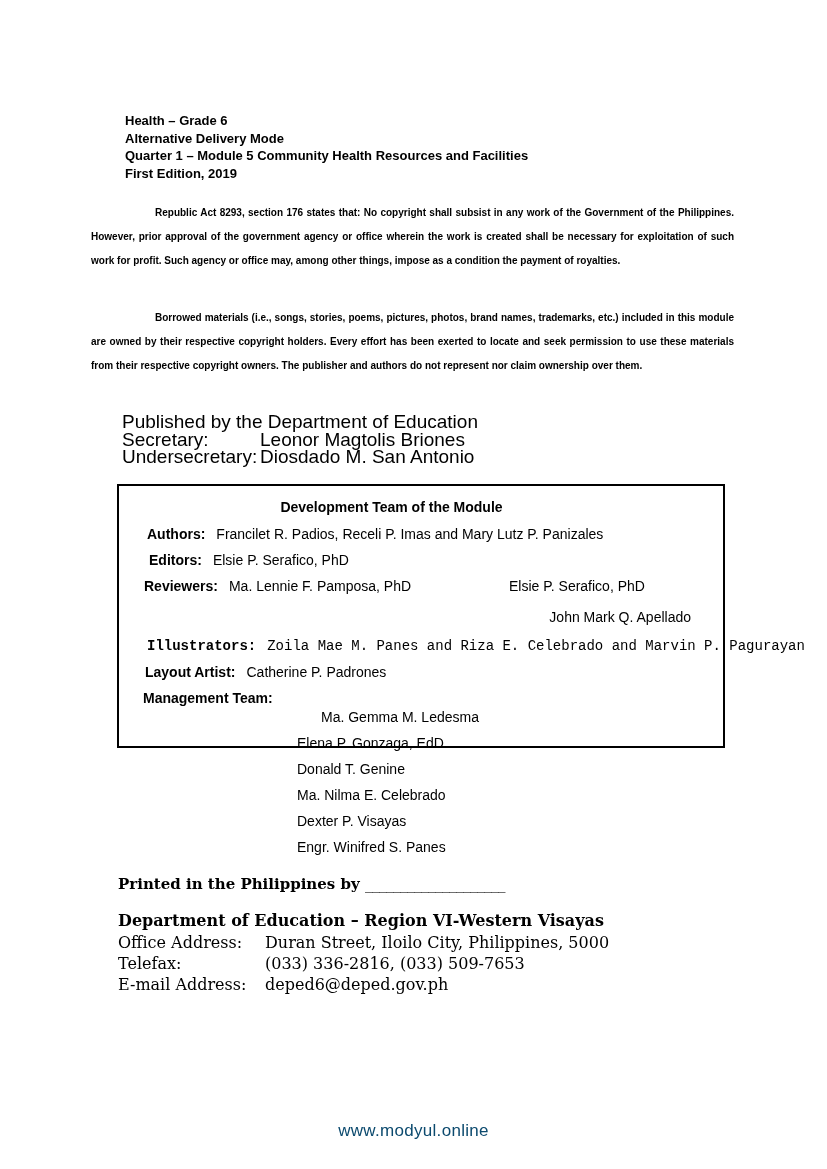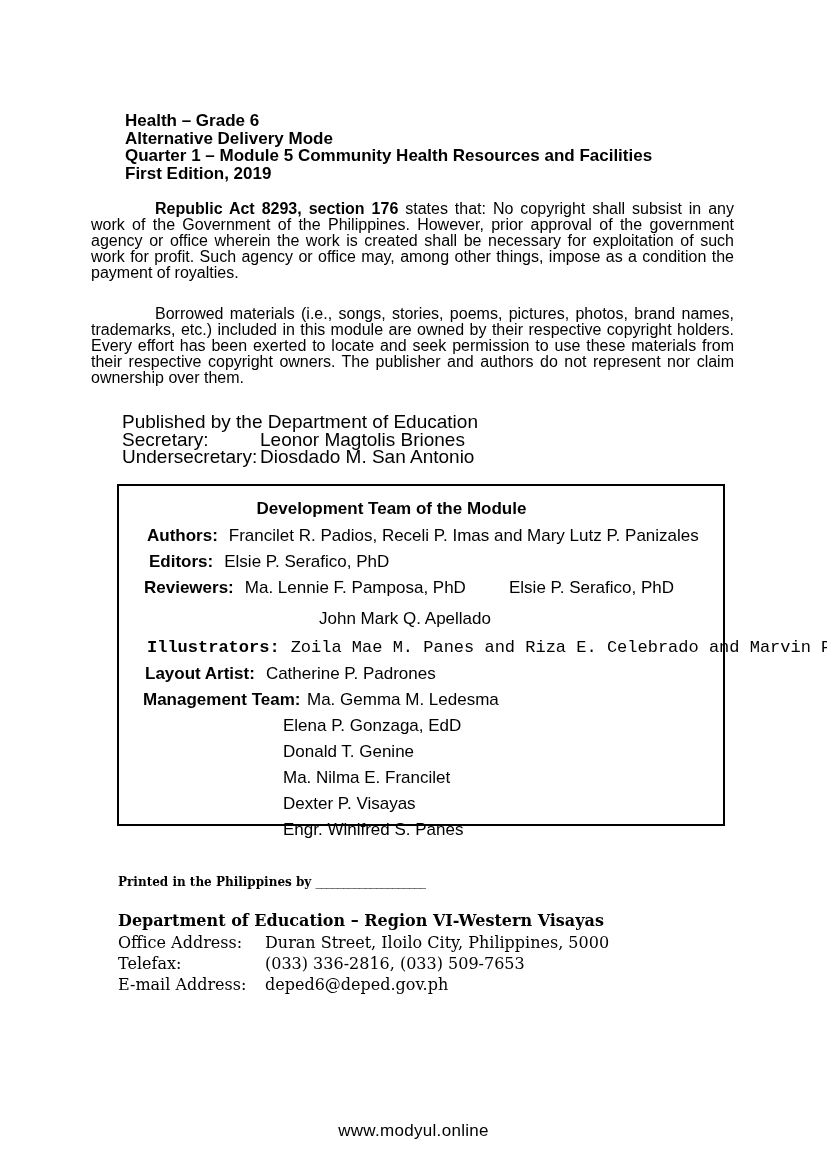--- a/index.html
+++ b/index.html
@@ -9,84 +9,85 @@
     height: 1169px;
     background: #ffffff;
     color: #000000;
     font-family: "Liberation Sans", sans-serif;
     overflow: hidden;
   }
   
   .hdr {
     position: absolute;
     left: 125px; top: 112px;
-    font-size: 17px; line-height: 17.6px;
+    font-size: 13px; line-height: 17.6px;
     font-weight: bold;
     white-space: nowrap;
   }
   .para {
     position: absolute;
     left: 91px; width: 643px;
-    font-size: 16px; line-height: 16px;
+    font-size: 10px; line-height: 24px;
     text-align: justify;
     text-indent: 64px;
+    font-weight: bold;
   }
   .para-1 { top: 201px; }
   .para-2 { top: 306px; }
   .pub {
     position: absolute;
     left: 122px; top: 413px;
     font-size: 19px; line-height: 17.6px;
   }
   .pub-row { display: flex; }
   .pub-label { width: 138px; flex: 0 0 138px; }
   
   .team-box {
     position: absolute;
     left: 117px; top: 484px;
-    width: 608px; height: 342px;
+    width: 608px; height: 264px;
     border: 2.5px solid #000000;
     box-sizing: border-box;
-    font-size: 17px;
+    font-size: 14px;
   }
   .box-row { position: absolute; white-space: nowrap; }
   .box-title {
     top: 13px; left: 0; width: 545px;
     text-align: center; font-weight: bold;
   }
   .val { margin-left: 11px; }
   .rev2 { position: absolute; left: 365px; }
   .centered-name {
     top: 123px; left: 0; width: 572px;
-    text-align: center;
+    text-align: right;
   }
-  .mgmt-val { position: absolute; left: 164px; }
+  .mgmt-val { position: absolute; left: 178px; margin-top: 19px; }
   
   .serif { font-family: "DejaVu Serif", "Liberation Serif", serif; }
   .printed {
     position: absolute;
     left: 118px; top: 875px;
-    font-size: 12px; font-weight: bold;
+    font-size: 15px; font-weight: bold;
     white-space: nowrap;
   }
   .printed .blank { font-weight: normal; letter-spacing: -0.5px; }
   .imprint {
     position: absolute;
     left: 118px; top: 910px;
     font-size: 16px; line-height: 21px;
   }
   .imprint-office { font-weight: bold; margin-bottom: 1px; white-space: nowrap; }
   .imprint-row { display: flex; }
   .imprint-label { width: 147px; flex: 0 0 147px; }
   
   .watermark {
     position: absolute;
     left: 0; top: 1121px; width: 100%;
     text-align: center;
-    color: #000000;
+    color: #0c4a6e;
     font-size: 17px;
     letter-spacing: 0.3px;
   }
 </style>
 </head>
 <body>
 
 <div class="page">
 
   <div class="hdr">
@@ -135,21 +136,21 @@
 
     <div class="box-row" style="top:178px; left:26px;text-align:center;">
       <b>Layout Artist:</b><span class="val">Catherine P. Padrones</span>
     </div>
 
     <div class="box-row" style="top:204px; left:24px; width:560px;">
       <b>Management Team:</b><span class="mgmt-val">Ma. Gemma M. Ledesma</span>
     </div>
     <div class="box-row mgmt-val" style="top:230px;">Elena P. Gonzaga, EdD</div>
     <div class="box-row mgmt-val" style="top:256px;">Donald T. Genine</div>
-    <div class="box-row mgmt-val" style="top:282px;">Ma. Nilma E. Francilet</div>
+    <div class="box-row mgmt-val" style="top:282px;">Ma. Nilma E. Celebrado</div>
     <div class="box-row mgmt-val" style="top:308px;">Dexter P. Visayas</div>
     <div class="box-row mgmt-val" style="top:334px;">Engr. Winifred S. Panes</div>
   </div>
 
   <div class="printed serif"><span>Printed in the Philippines by </span><span class="blank">____________________</span></div>
 
   <div class="imprint serif">
     <div class="imprint-office">Department of Education – Region VI-Western Visayas</div>
     <div class="imprint-row">
       <span class="imprint-label">Office Address:</span>

